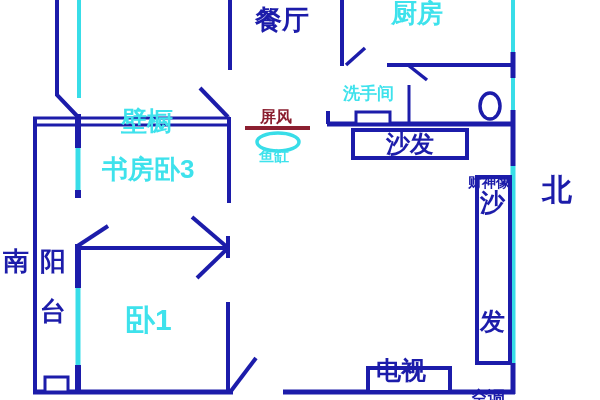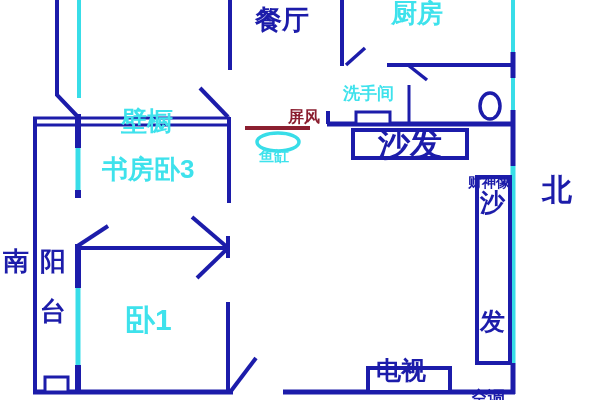--- a/index.html
+++ b/index.html
@@ -8,21 +8,21 @@
     font-family:"Liberation Sans","DejaVu Sans",sans-serif;
   }
   #plan-svg{position:absolute;left:0;top:0;}
   .wall{stroke:#1c1caa;fill:none;}
   .win{stroke:#38dde8;fill:none;}
   .maroon{stroke:#8b1f30;fill:none;}
   .furn{stroke:#1c1caa;fill:#ffffff;}
   .lbl{position:absolute;font-weight:bold;white-space:nowrap;line-height:1;}
   .t-cyan{color:#3ee2ec;}
   .t-navy{color:#1c1caa;}
-  .t-maroon{color:#8b1f30;margin-left:28px;}
+  .t-maroon{color:#8b1f30;}
   .sofa-h-label{display:flex;align-items:center;justify-content:center;}
 </style>
 </head>
 <body>
 
 <div id="stage">
 
   <svg id="plan-svg" width="600" height="400" viewBox="0 0 600 400">
 
     <g>
@@ -95,21 +95,21 @@
     </g>
   </svg>
 
   <div class="lbl t-navy" style="left:255px;top:7px;font-size:27px;">餐厅</div>
   <div class="lbl t-cyan" style="left:391px;top:0px;font-size:26px;">厨房</div>
   <div class="lbl t-cyan" style="left:343px;top:85px;font-size:17px;">洗手间</div>
   <div class="lbl t-cyan" style="left:121px;top:108px;font-size:26px;">壁橱</div>
   <div class="lbl t-maroon" style="left:260px;top:109px;font-size:16px;">屏风</div>
   <div class="lbl t-cyan" style="left:259px;top:148px;font-size:15px;">鱼缸</div>
   <div class="lbl t-cyan" style="left:102px;top:156px;font-size:26px;">书房卧3</div>
-  <div class="lbl t-navy sofa-h-label" style="left:353px;top:130px;width:114px;height:28px;font-size:32px;text-align:center;">沙发</div>
+  <div class="lbl t-navy sofa-h-label" style="left:353px;top:130px;width:114px;height:28px;font-size:24px;text-align:center;">沙发</div>
   <div class="lbl t-navy" style="left:468px;top:138px;font-size:14px;margin-top:37px;">财神像</div>
   <div class="lbl t-navy" style="left:3px;top:248px;font-size:26px;">南</div>
   <div class="lbl t-navy" style="left:40px;top:248px;font-size:26px;">阳</div>
   <div class="lbl t-navy" style="left:40px;top:298px;font-size:26px;">台</div>
   <div class="lbl t-navy" style="left:542px;top:175px;font-size:30px;">北</div>
   <div class="lbl t-navy" style="left:480px;top:190px;font-size:25px;">沙</div>
   <div class="lbl t-navy" style="left:480px;top:309px;font-size:25px;">发</div>
   <div class="lbl t-cyan" style="left:125px;top:305px;font-size:30px;">卧1</div>
   <div class="lbl t-navy" style="left:376px;top:358px;font-size:25px;">电视</div>
   <div class="lbl t-navy" style="left:471px;top:389px;font-size:17px;text-align:center;">空调</div>

